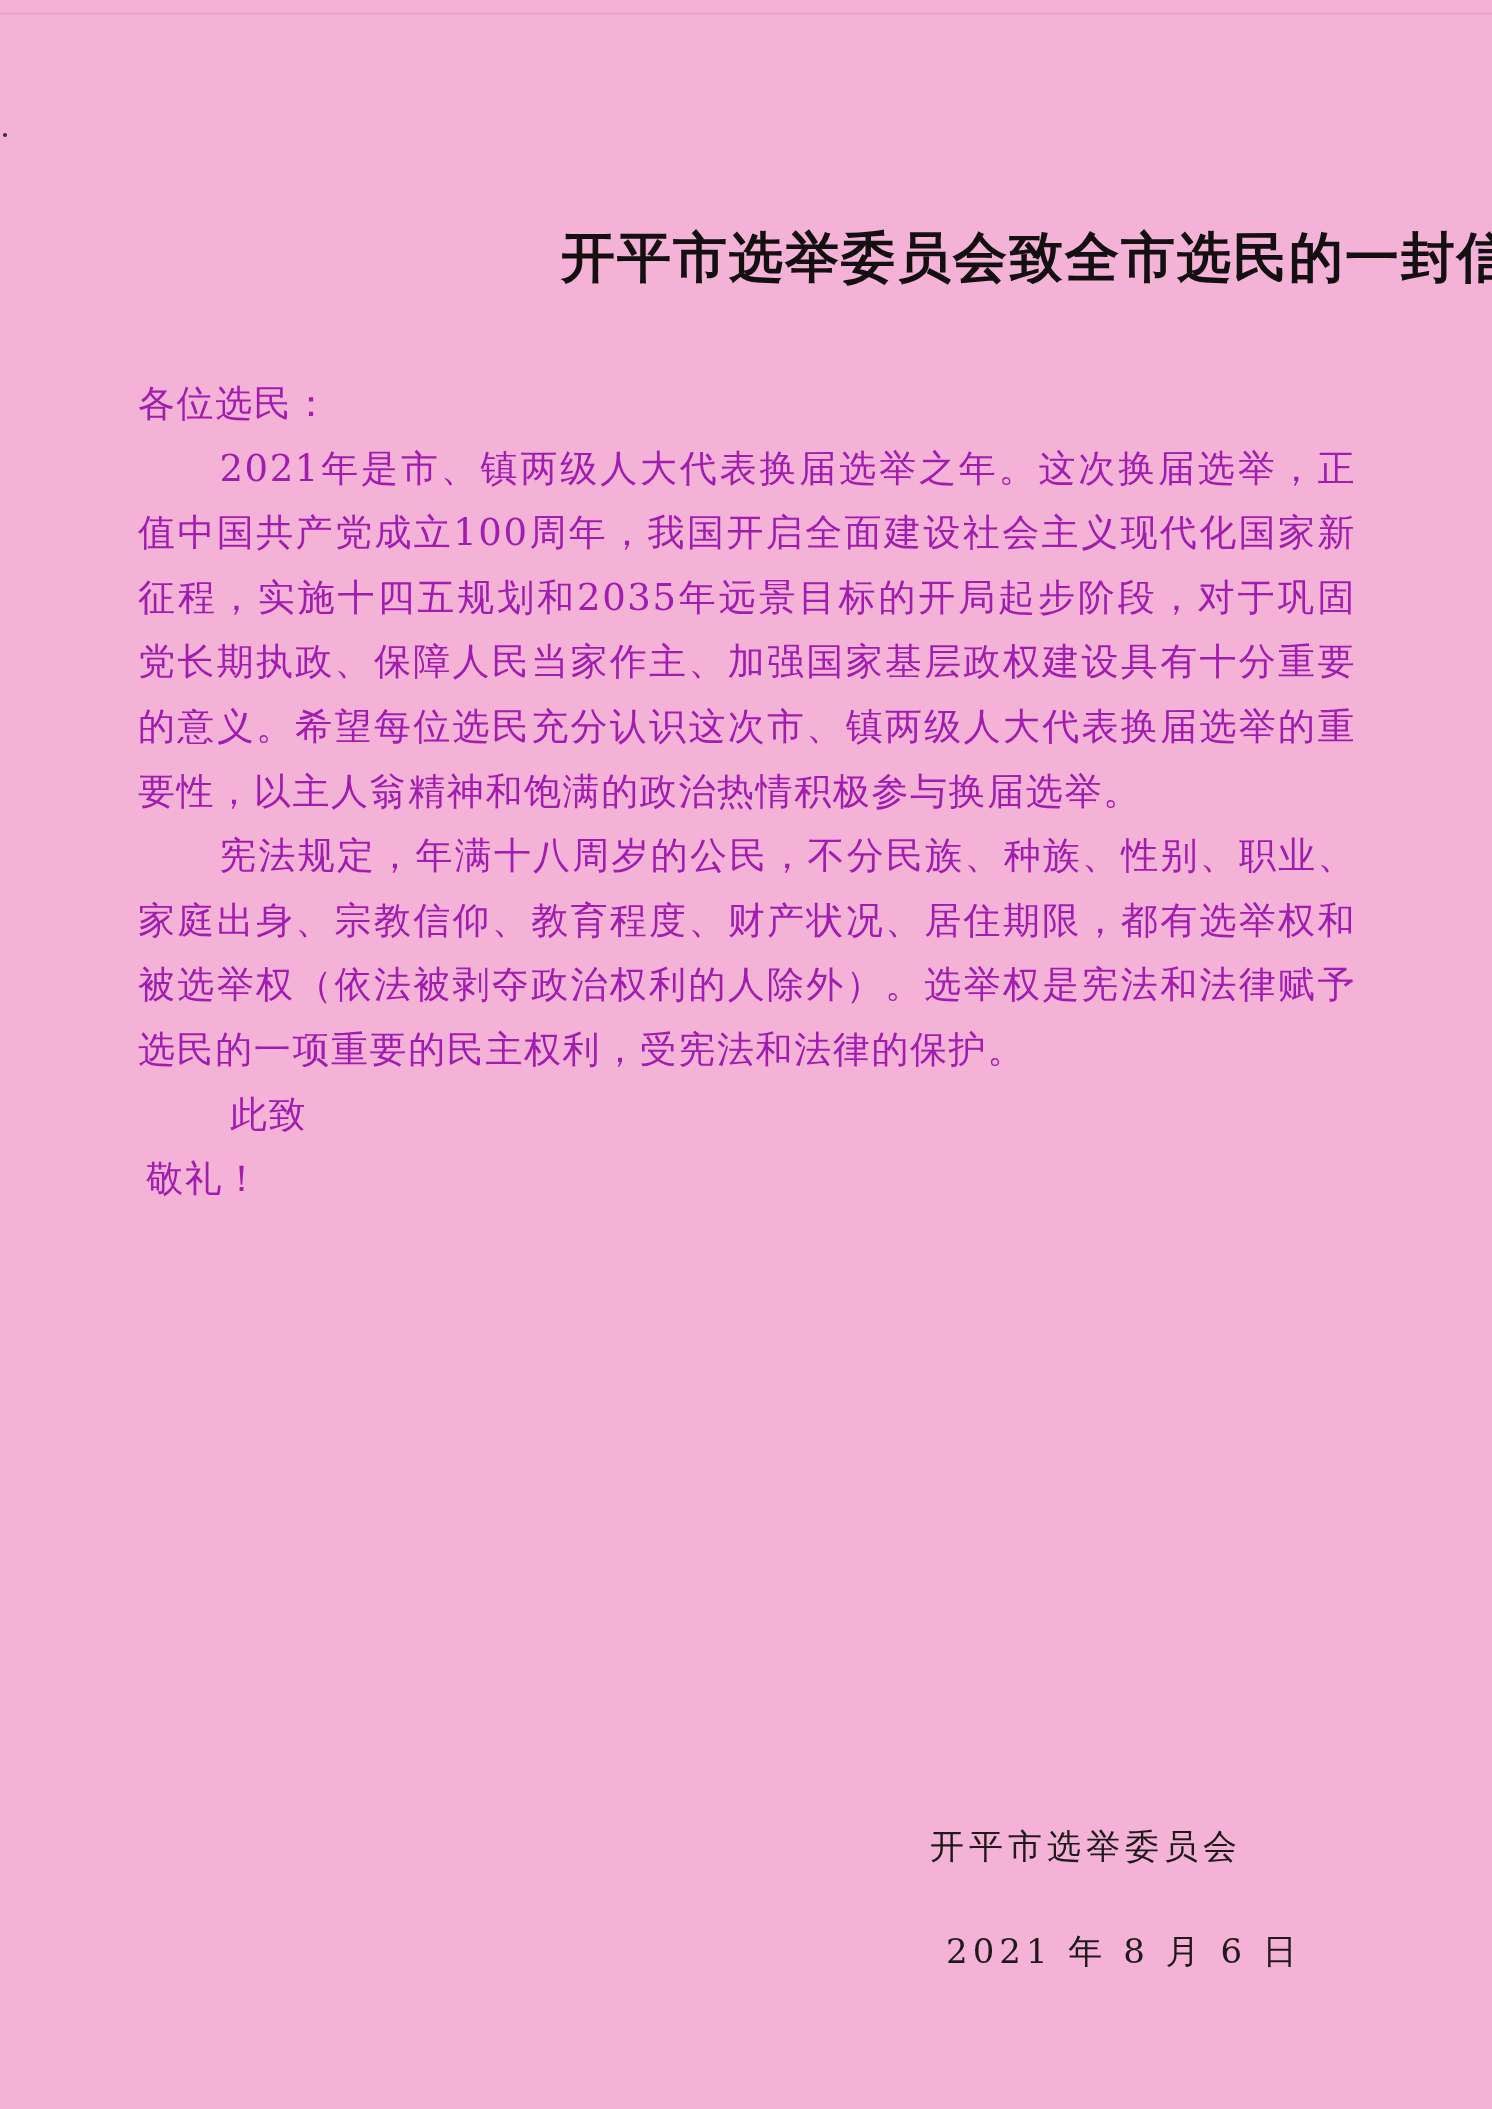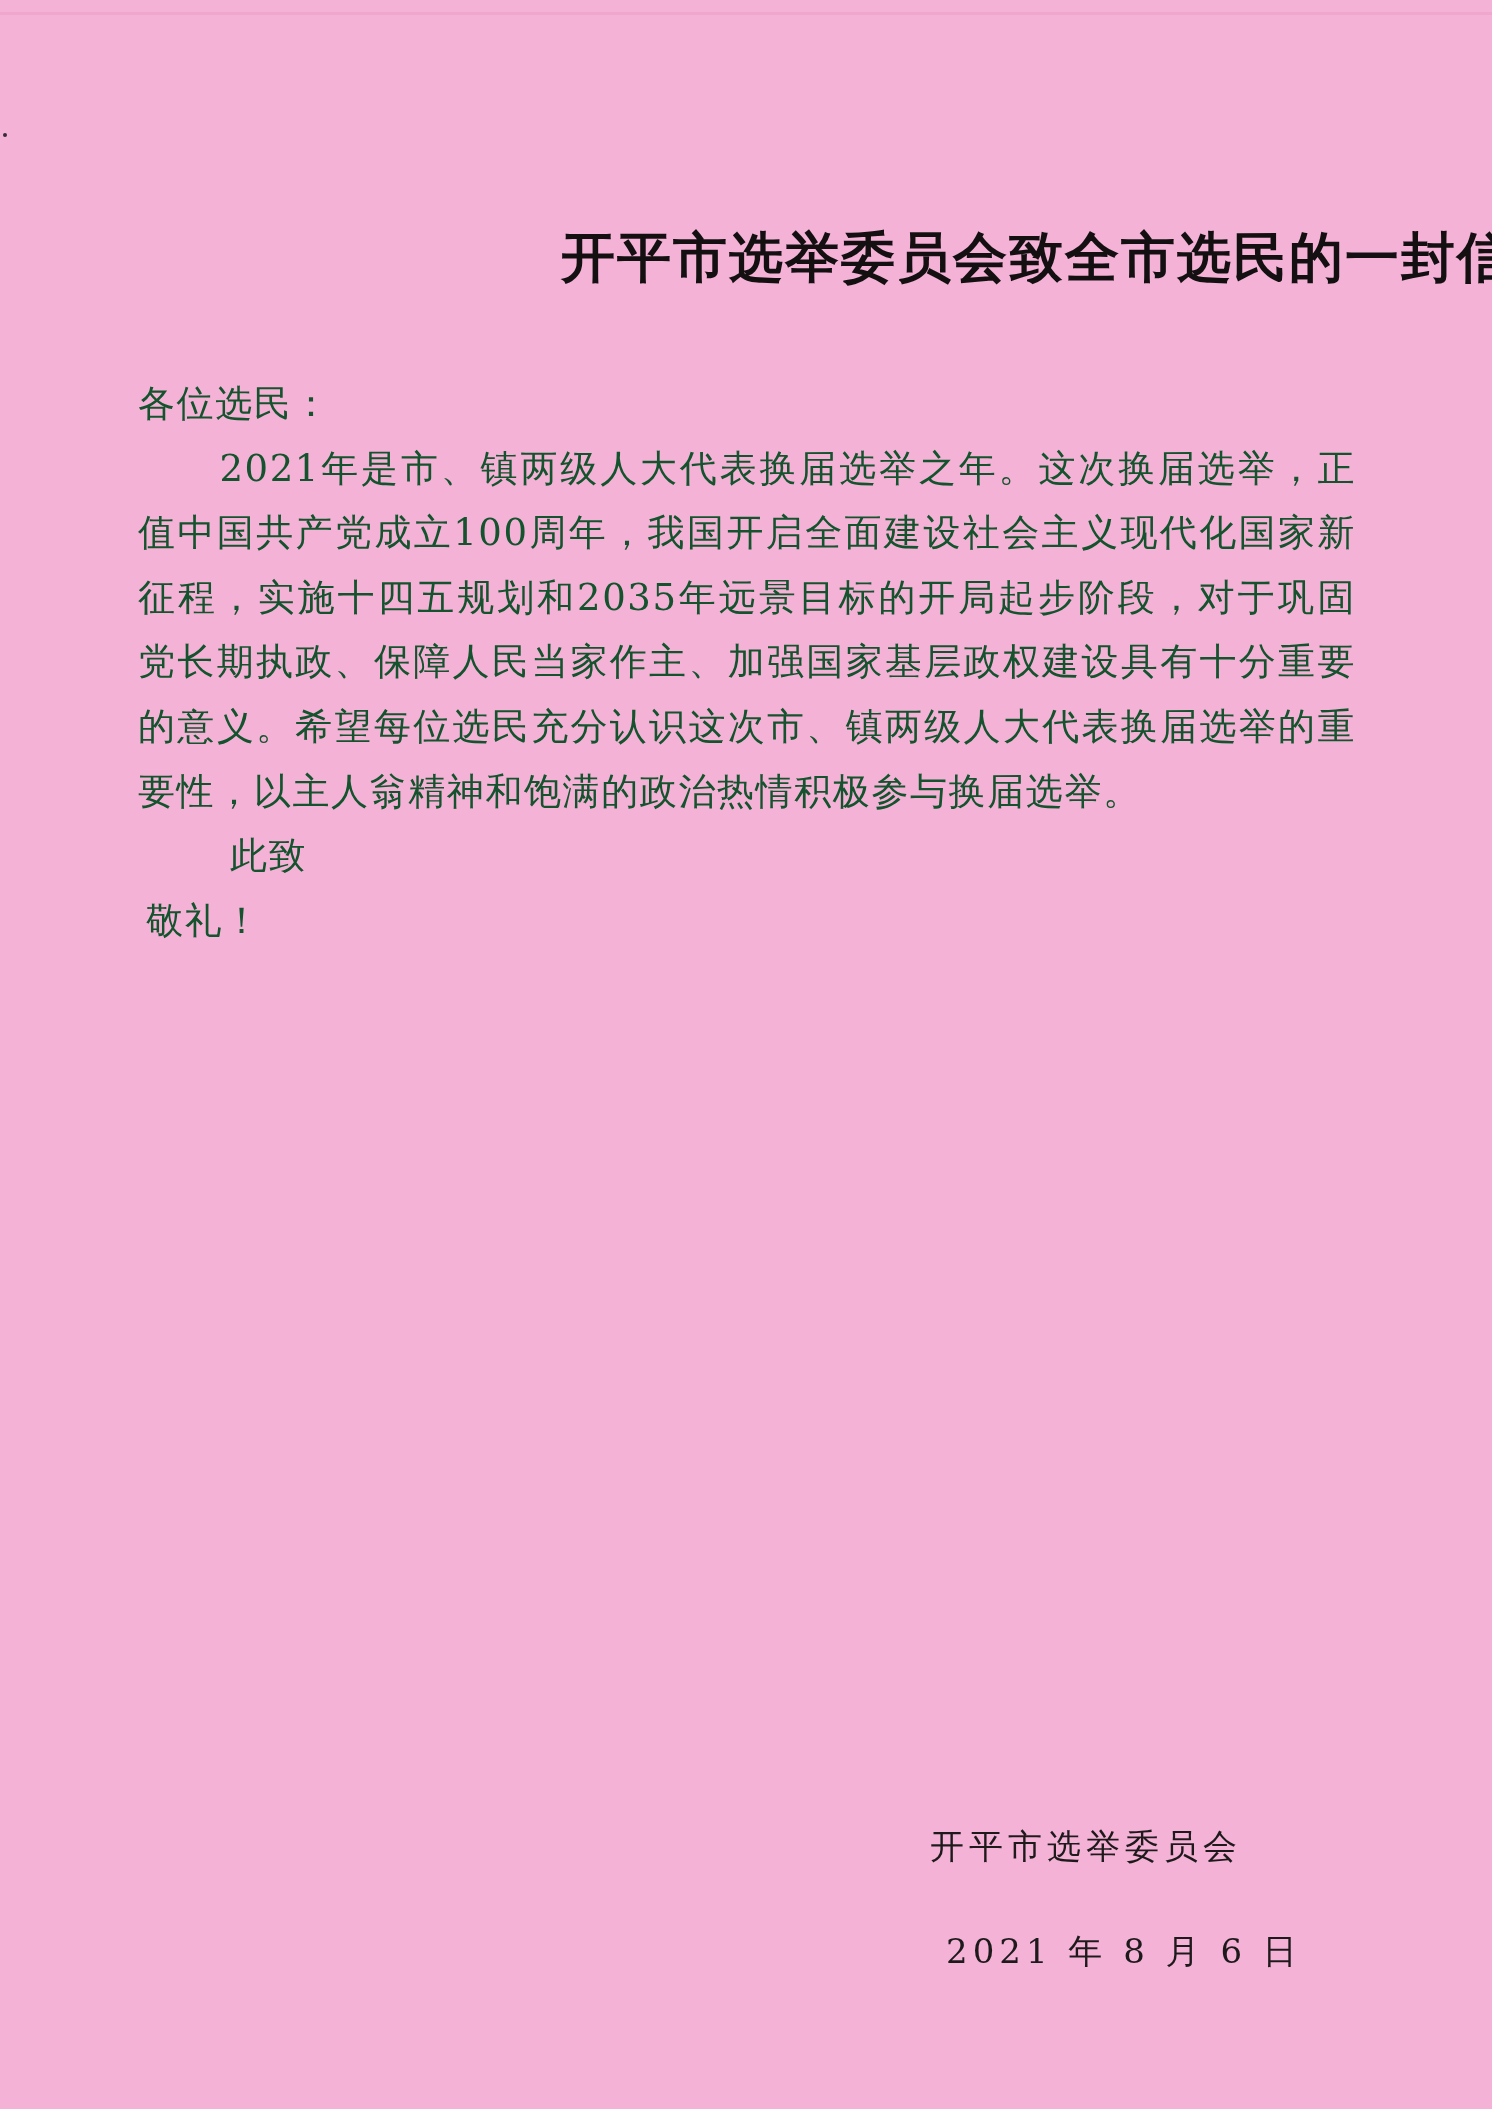--- a/index.html
+++ b/index.html
@@ -49,21 +49,21 @@
     .body-text {
       position: absolute;
       left: 138px;
       width: 1218px;
       top: 372px;
       font-family: "DejaVu Serif", "Liberation Serif", serif;
       font-size: 37px;
       line-height: 64.6px;
       text-align: justify;
       letter-spacing: 1.6px;
-      color: #14532d;
+      color: #a21caf;
     }
     .salutation {
       margin: 0;
     }
     .para {
       margin: 0;
       text-indent: 2.2em;
     }
     .closing-1 {
       margin: 0;
@@ -92,20 +92,21 @@
 <body>
 
 <div class="scan-line"></div>
 <div class="speck"></div>
 
 <h1 class="page-title">开平市选举委员会致全市选民的一封信</h1>
 
 <div class="body-text">
   <p class="salutation">各位选民：</p>
   <p class="para">2021年是市、镇两级人大代表换届选举之年。这次换届选举，正值中国共产党成立100周年，我国开启全面建设社会主义现代化国家新征程，实施十四五规划和2035年远景目标的开局起步阶段，对于巩固党长期执政、保障人民当家作主、加强国家基层政权建设具有十分重要的意义。希望每位选民充分认识这次市、镇两级人大代表换届选举的重要性，以主人翁精神和饱满的政治热情积极参与换届选举。</p>
+  <p class="para">宪法规定，年满十八周岁的公民，不分民族、种族、性别、职业、家庭出身、宗教信仰、教育程度、财产状况、居住期限，都有选举权和被选举权（依法被剥夺政治权利的人除外）。选举权是宪法和法律赋予选民的一项重要的民主权利，受宪法和法律的保护。</p>
   <p class="closing-1">此致</p>
   <p class="closing-2">敬礼！</p>
 </div>
 
 <div class="signature">
   <div>开平市选举委员会</div>
   <div class="date">2021 年 8 月 6 日</div>
 </div>
 
 </body></html>

